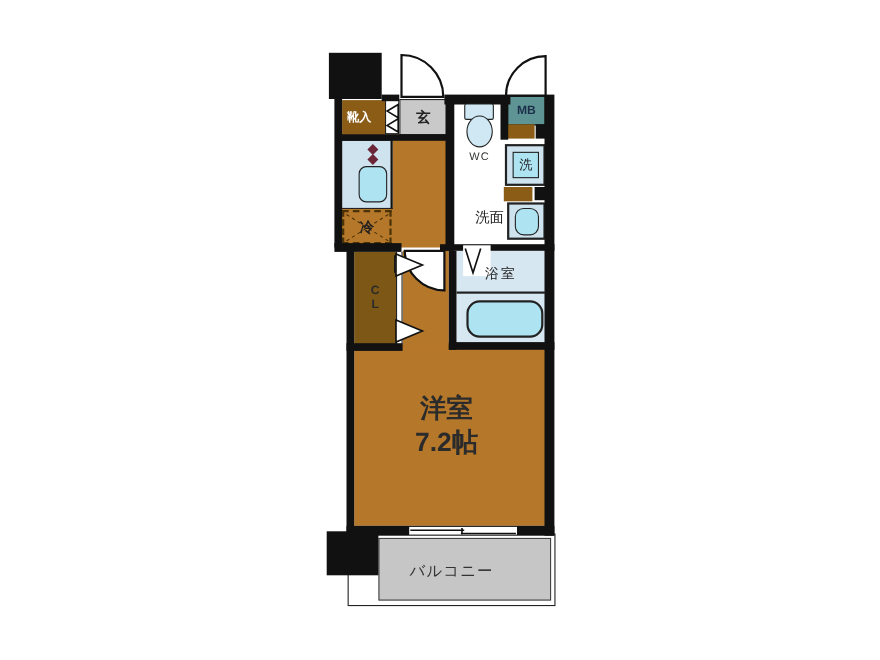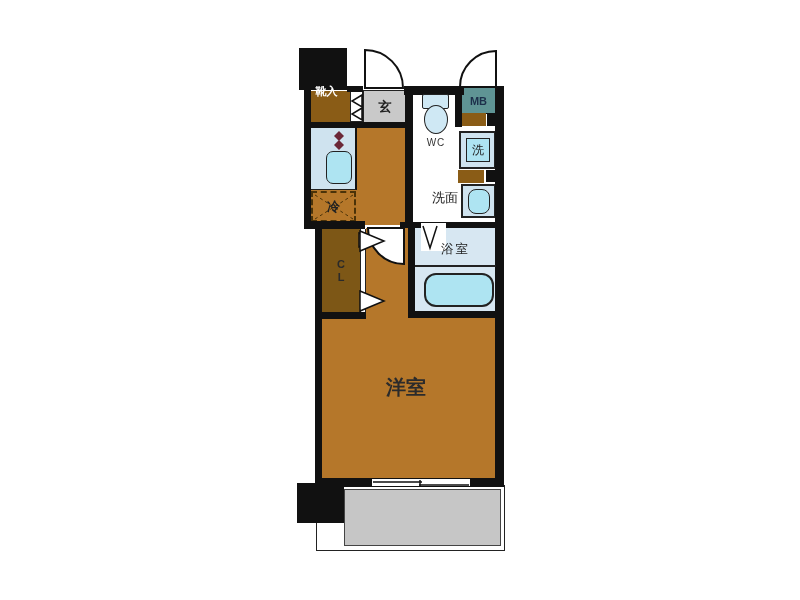--- a/index.html
+++ b/index.html
@@ -18,21 +18,21 @@
   .darkbrown{background:#8a5c16;}
   .clbrown{background:#7d5716;}
   .hallgray{background:#c9c9c9;border:1px solid #222;}
   .counterblue{background:#cfe3ef;border:1px solid #222;border-right:2px solid #111;}
   .bathblue{background:#d7e7f2;}
   .cyanbox{background:#aee4f2;border:2px solid #222;}
   .teal{background:#5f9494;border:1px solid #111;}
   .whiteroom{background:#ffffff;}
   .balconygray{background:#c6c6c6;border:1px solid #444;}
 
-  .room-title{font-size:20px;font-weight:bold;line-height:31px;color:#2b2b2b;text-align:center;flex-direction:column;}
+  .room-title{font-size:24px;font-weight:bold;line-height:31px;color:#2b2b2b;text-align:center;flex-direction:column;}
   .small-cjk{font-size:13px;font-weight:bold;}
   .tiny-cjk{font-size:11px;font-weight:bold;}
   .cl-letters{flex-direction:column;font-size:11px;font-weight:bold;line-height:13px;color:#2a2a2a;}
 </style>
 </head>
 <body>
 
 <div id="canvas">
 
   <div class="abs fill brown" style="left:310px;top:122px;width:97px;height:103px;"></div>
@@ -112,27 +112,29 @@
 
     <line x1="315" y1="195" x2="353" y2="219" stroke="#4a3208" stroke-width="1" stroke-dasharray="3,3"></line>
     <line x1="353" y1="195" x2="315" y2="219" stroke="#4a3208" stroke-width="1" stroke-dasharray="3,3"></line>
 
     <rect x="372" y="479" width="98" height="7" fill="#ffffff"></rect>
     <path d="M 373 482 H 422 M 419 485 H 469 M 420 480 V 486" fill="none" stroke="#111" stroke-width="1.5"></path>
   </svg>
 
   <div class="abs lbl room-title" style="left:346px;top:355px;width:120px;height:64px;">
     <span>洋室</span>
+    <span>7.2帖</span>
   </div>
   <div class="abs lbl small-cjk" style="left:363px;top:90px;width:44px;height:33px;">玄</div>
-  <div class="abs lbl tiny-cjk" style="left:311px;top:76px;width:31px;height:31px;color:#fff;">靴入</div>
+  <div class="abs lbl tiny-cjk" style="left:311px;top:91px;width:31px;height:31px;color:#fff;">靴入</div>
   <div class="abs lbl" style="left:421px;top:135px;width:30px;height:15px;font-size:10px;color:#333;letter-spacing:1px;">WC</div>
   <div class="abs lbl" style="left:461px;top:87px;width:35px;height:27px;font-size:11px;font-weight:bold;color:#1c2f4a;">MB</div>
   <div class="abs lbl" style="left:466px;top:138px;width:24px;height:24px;font-size:12px;">洗</div>
   <div class="abs lbl" style="left:427px;top:190px;width:36px;height:16px;font-size:13px;">洗面</div>
   <div class="abs lbl" style="left:415px;top:240px;width:81px;height:18px;font-size:12.5px;letter-spacing:2px;">浴室</div>
   <div class="abs lbl" style="left:311px;top:192px;width:45px;height:30px;font-size:13px;font-weight:bold;">冷</div>
   <div class="abs lbl cl-letters" style="left:322px;top:248px;width:38px;height:46px;">
     <span>C</span>
     <span>L</span>
   </div>
+  <div class="abs lbl" style="left:316px;top:510px;width:189px;height:20px;font-size:14px;color:#333;letter-spacing:1px;">バルコニー</div>
 
 </div>
 
 </body></html>

